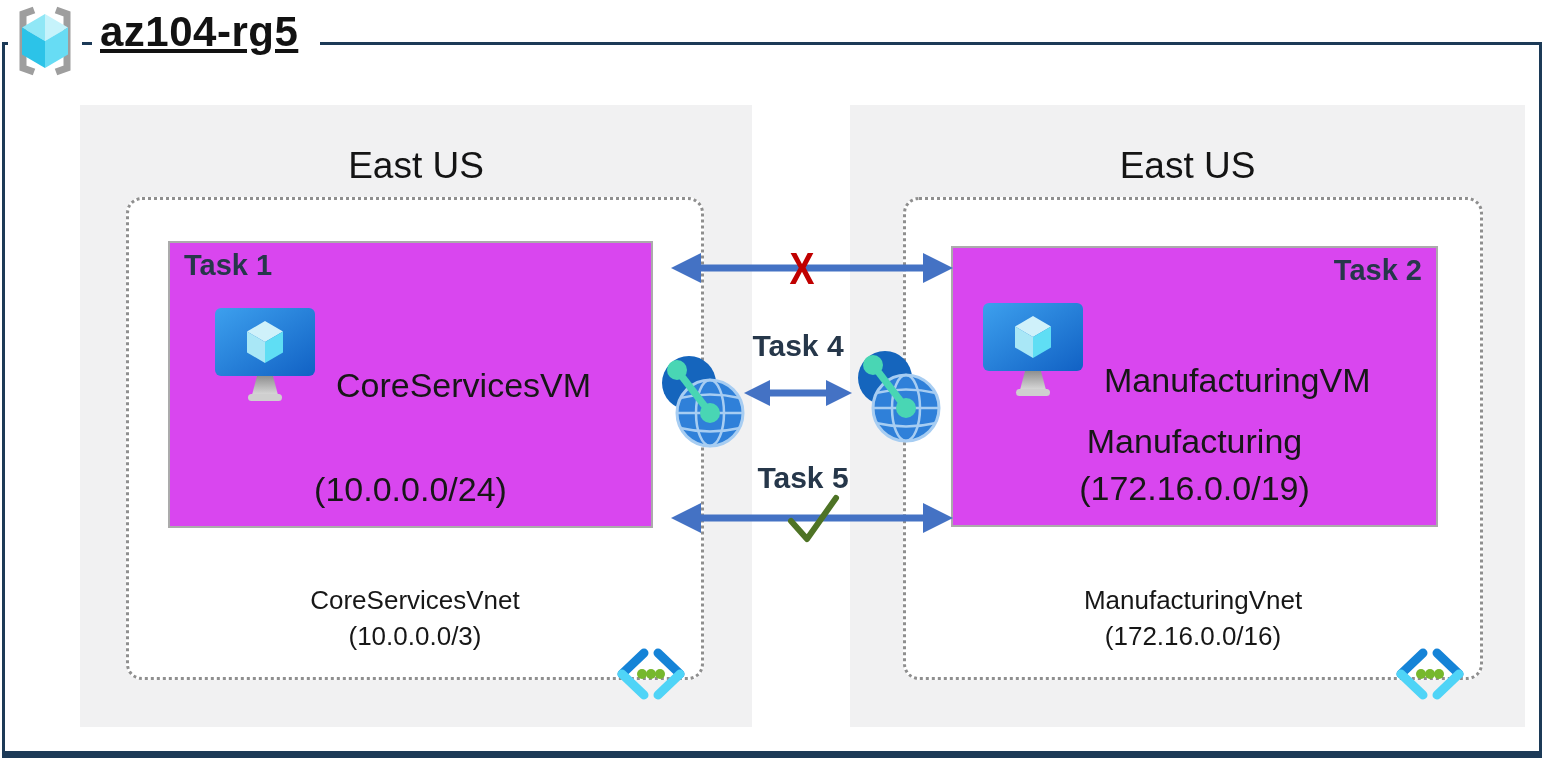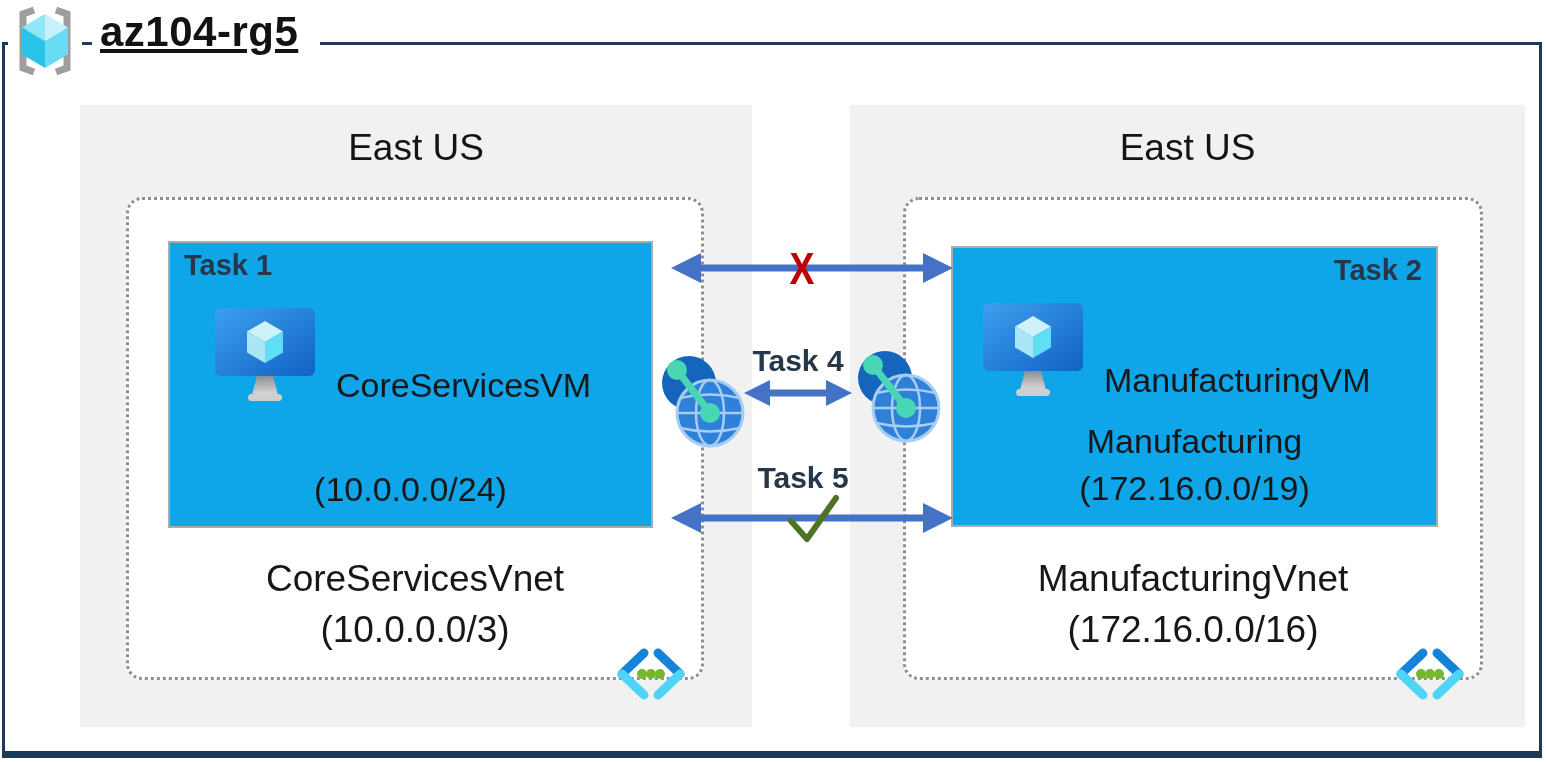--- a/index.html
+++ b/index.html
@@ -27,39 +27,39 @@
     font-size: 42px; font-weight: bold; color: #121212;
     background: #fff; padding: 0 22px 10px 8px; z-index: 2;
     letter-spacing: 0.5px;
     text-decoration: underline;
   }
 
   
   .region { position: absolute; top: 105px; height: 622px; background: #f1f1f2; z-index: 1; }
   .region.left  { left: 80px;  width: 672px; }
   .region.right { left: 850px; width: 675px; }
-  .region-title { padding-top: 22px; text-align: center; font-size: 37px; color: #141414; }
+  .region-title { padding-top: 40px; text-align: center; font-size: 37px; color: #141414; }
 
   
   .vnet {
     position: absolute; top: 197px; height: 483px;
     background: #ffffff; border: 3px dotted #8f8f8f; border-radius: 16px;
     z-index: 2;
   }
   .vnet.left  { left: 126px; width: 578px; }
   .vnet.right { left: 903px; width: 580px; }
   .vnet-caption {
     position: absolute; left: 0; right: 0; bottom: 22px;
-    text-align: center; font-size: 37px; line-height: 1.38; color: #171717;
+    text-align: center; font-size: 26px; line-height: 1.38; color: #171717;
   }
   .vnet-icon { position: absolute; right: 12px; bottom: -26px; width: 76px; height: 58px; z-index: 6; }
 
   
   .subnet {
-    position: absolute; background: #0ea5e9; border: 2px solid #ababab; z-index: 3;
+    position: absolute; background: #d946ef; border: 2px solid #ababab; z-index: 3;
   }
   .subnet.left  { left: 168px; top: 241px; width: 485px; height: 287px; }
   .subnet.right { left: 951px; top: 246px; width: 487px; height: 281px; }
   .task-label { position: absolute; top: 6px; font-size: 29px; font-weight: bold; color: #26374a; }
   .task-label.tl { left: 14px; }
   .task-label.tr { right: 14px; }
   .vm-row { position: absolute; display: flex; align-items: flex-end; gap: 20px; }
   .subnet.left  .vm-row { left: 44px; top: 64px; }
   .subnet.right .vm-row { left: 29px; top: 54px; }
   .vm-icon { width: 102px; height: 98px; flex: none; }
@@ -68,21 +68,21 @@
     position: absolute; left: 0; right: 0; bottom: 12px;
     text-align: center; font-size: 34px; line-height: 1.4; color: #171717;
   }
 
   
   .conn-label {
     position: absolute; width: 200px; text-align: center;
     font-size: 30px; font-weight: bold; color: #26374a; z-index: 5;
   }
   .conn-label.t3 { left: 703px; top: 211px; }
-  .conn-label.t4 { left: 698px; top: 344px; }
+  .conn-label.t4 { left: 698px; top: 329px; }
   .conn-label.t5 { left: 703px; top: 461px; }
   .arrow { position: absolute; z-index: 4; }
   .arrow.t3 { left: 668px; top: 246px; }
   .arrow.t4 { left: 741px; top: 371px; }
   .arrow.t5 { left: 668px; top: 496px; }
   .x-marker {
     position: absolute; left: 772px; top: 247px; width: 60px;
     text-align: center; font-size: 44px; font-weight: 800; color: #c00000;
     transform: scaleX(0.85); z-index: 6; line-height: 1;
   }

